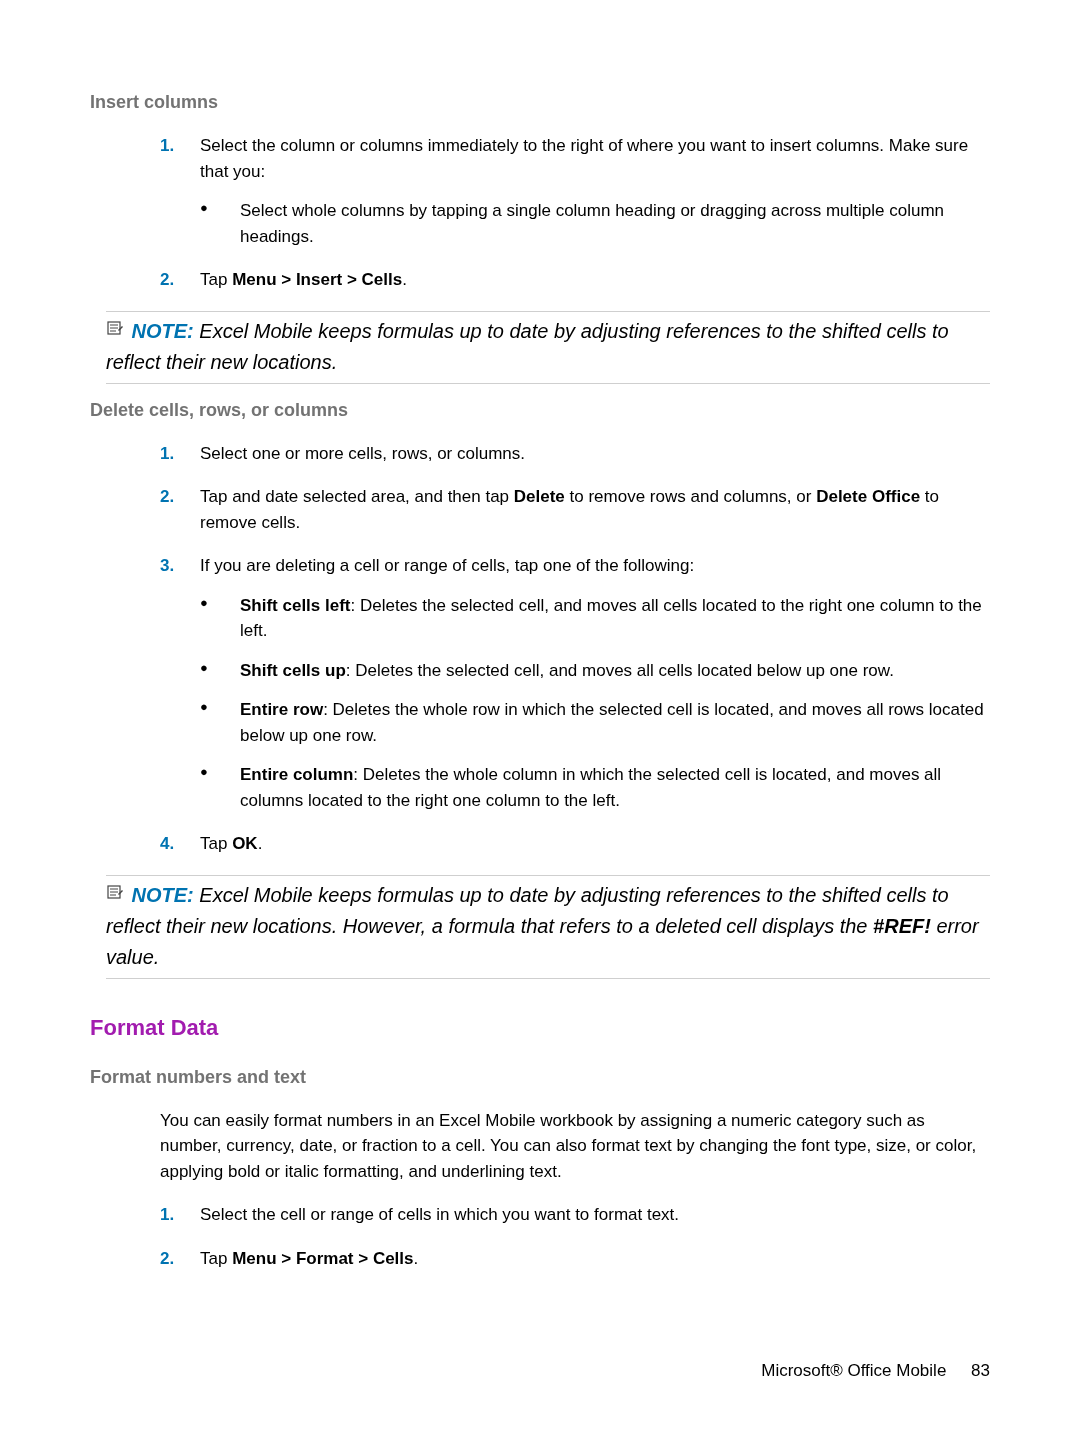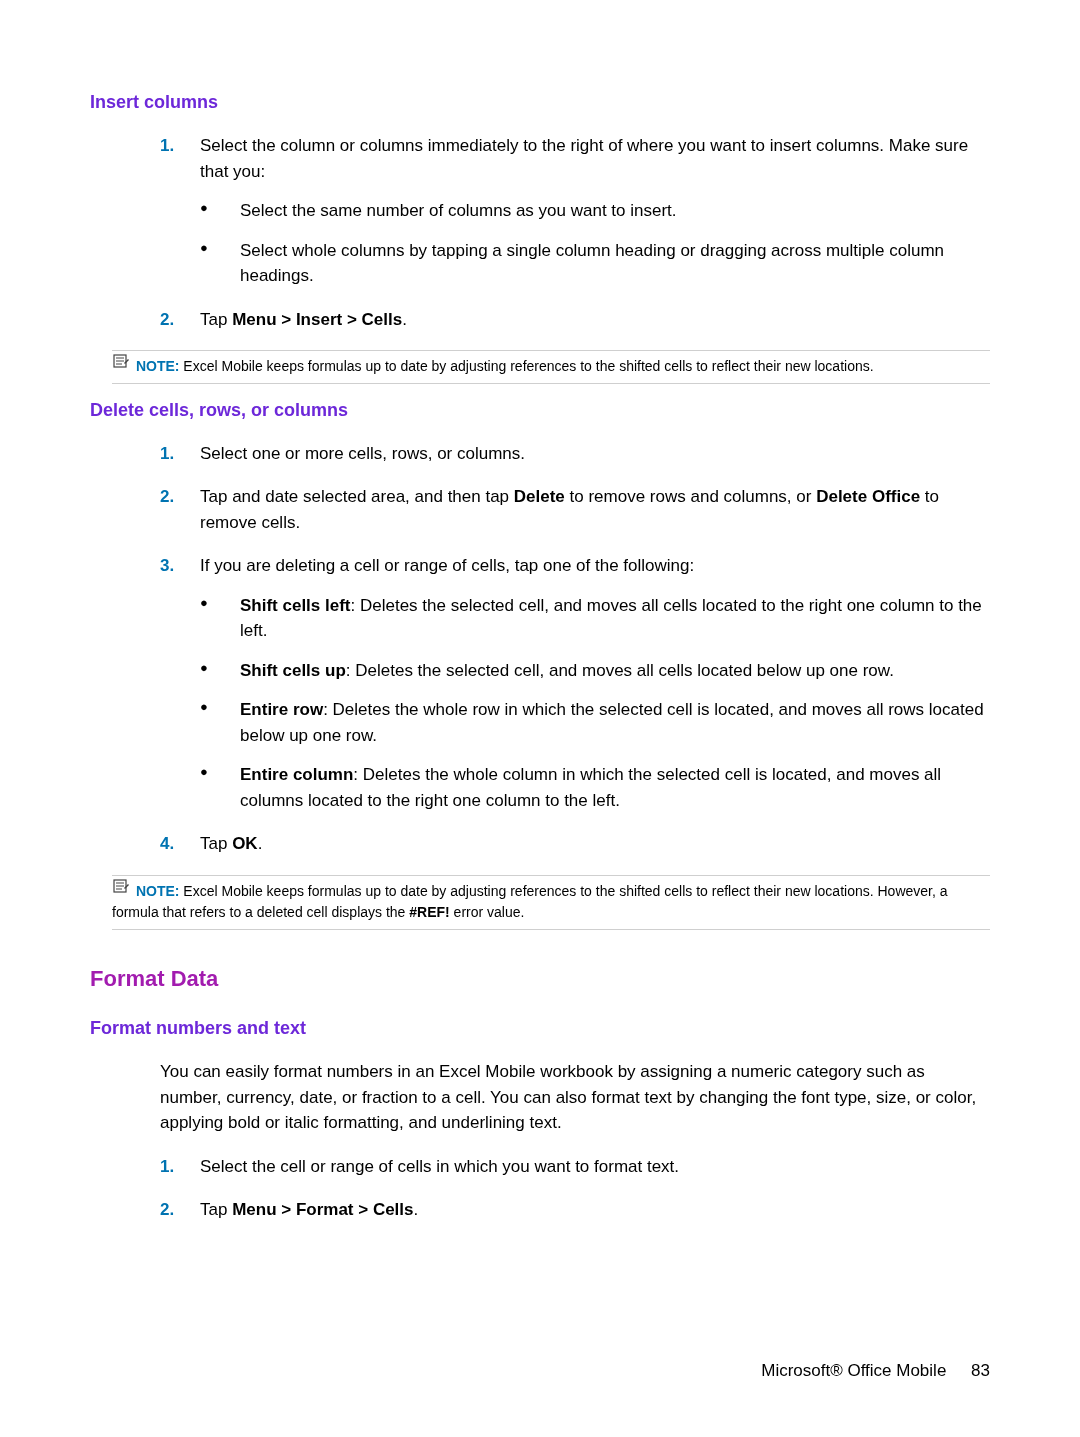--- a/index.html
+++ b/index.html
@@ -12,21 +12,21 @@
   }
   .page {
     width: 1080px;
     height: 1437px;
     padding: 92px 90px 60px 90px;
     position: relative;
   }
   .h4 {
     font-size: 18px;
     font-weight: bold;
-    color: #6d28d9;
+    color: #737373;
     margin: 0 0 20px 0;
   }
   .h3 {
     font-size: 22px;
     font-weight: bold;
     color: #a21caf;
     margin: 36px 0 26px 0;
   }
   .content-block {
     padding-left: 70px;
@@ -65,28 +65,29 @@
   }
   ul.bullets > li::before {
     content: "●";
     position: absolute;
     left: 0;
     top: 0;
     font-size: 13px;
     color: #000;
   }
   .note-block {
-    margin-left: 22px;
+    margin-left: 16px;
     border-top: 1px solid #cfcfcf;
     border-bottom: 1px solid #cfcfcf;
     padding: 4px 0 5px 0;
     margin-top: 4px;
     margin-bottom: 16px;
-    font-size: 14px;
+    font-size: 20px;
     line-height: 1.55;
+    font-style: italic;
   }
   .note-icon {
     position: relative;
     top: -2px;
     display: inline-block;
     margin-right: 2px;
   }
   .note-label {
     font-weight: bold;
     color: #0073b1;
@@ -109,21 +110,20 @@
 <div class="page">
 
   <div class="h4">Insert columns</div>
 
   <div class="content-block">
     <ol class="numlist">
       <li>
         <span class="num">1.</span>
         <span>Select the column or columns immediately to the right of where you want to insert columns. Make sure that you:</span>
         <ul class="bullets">
-          <li>Select the same number of columns as you want to insert.</li>
           <li>Select whole columns by tapping a single column heading or dragging across multiple column headings.</li>
         </ul>
       </li>
       <li>
         <span class="num">2.</span>
         <span>Tap </span><span class="b">Menu &gt; Insert &gt; Cells</span><span>.</span>
       </li>
     </ol>
   </div>
 

